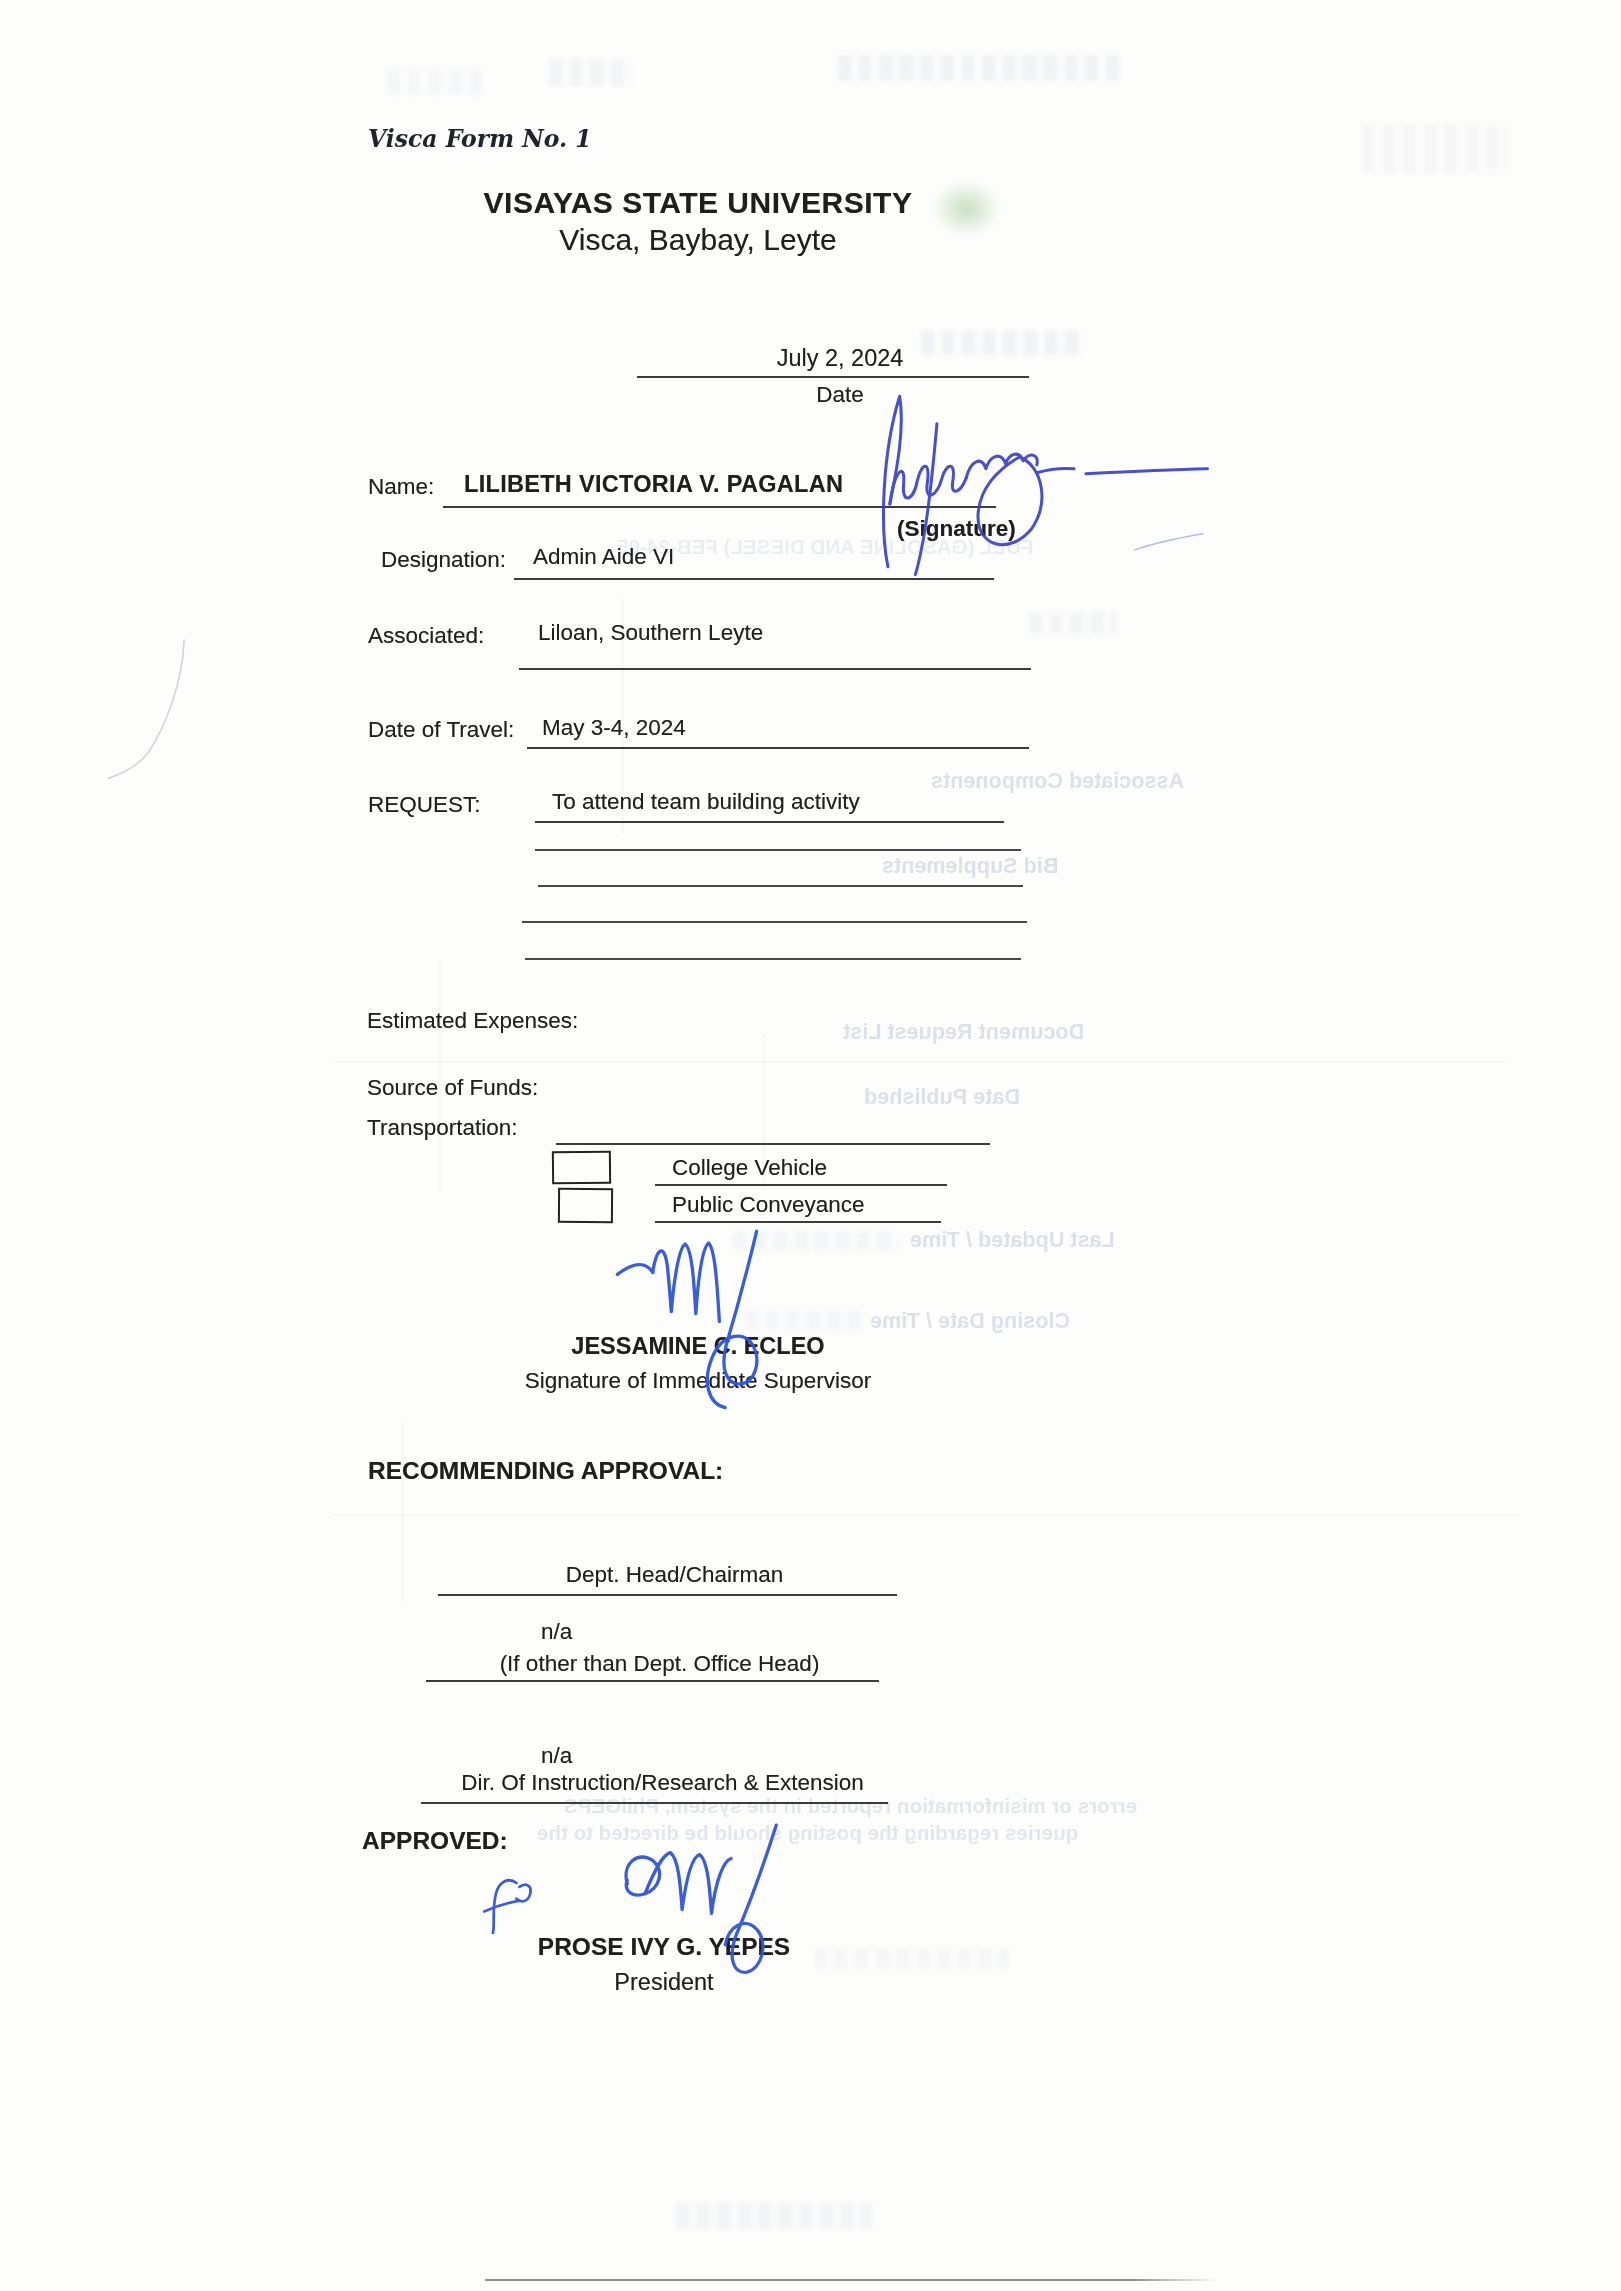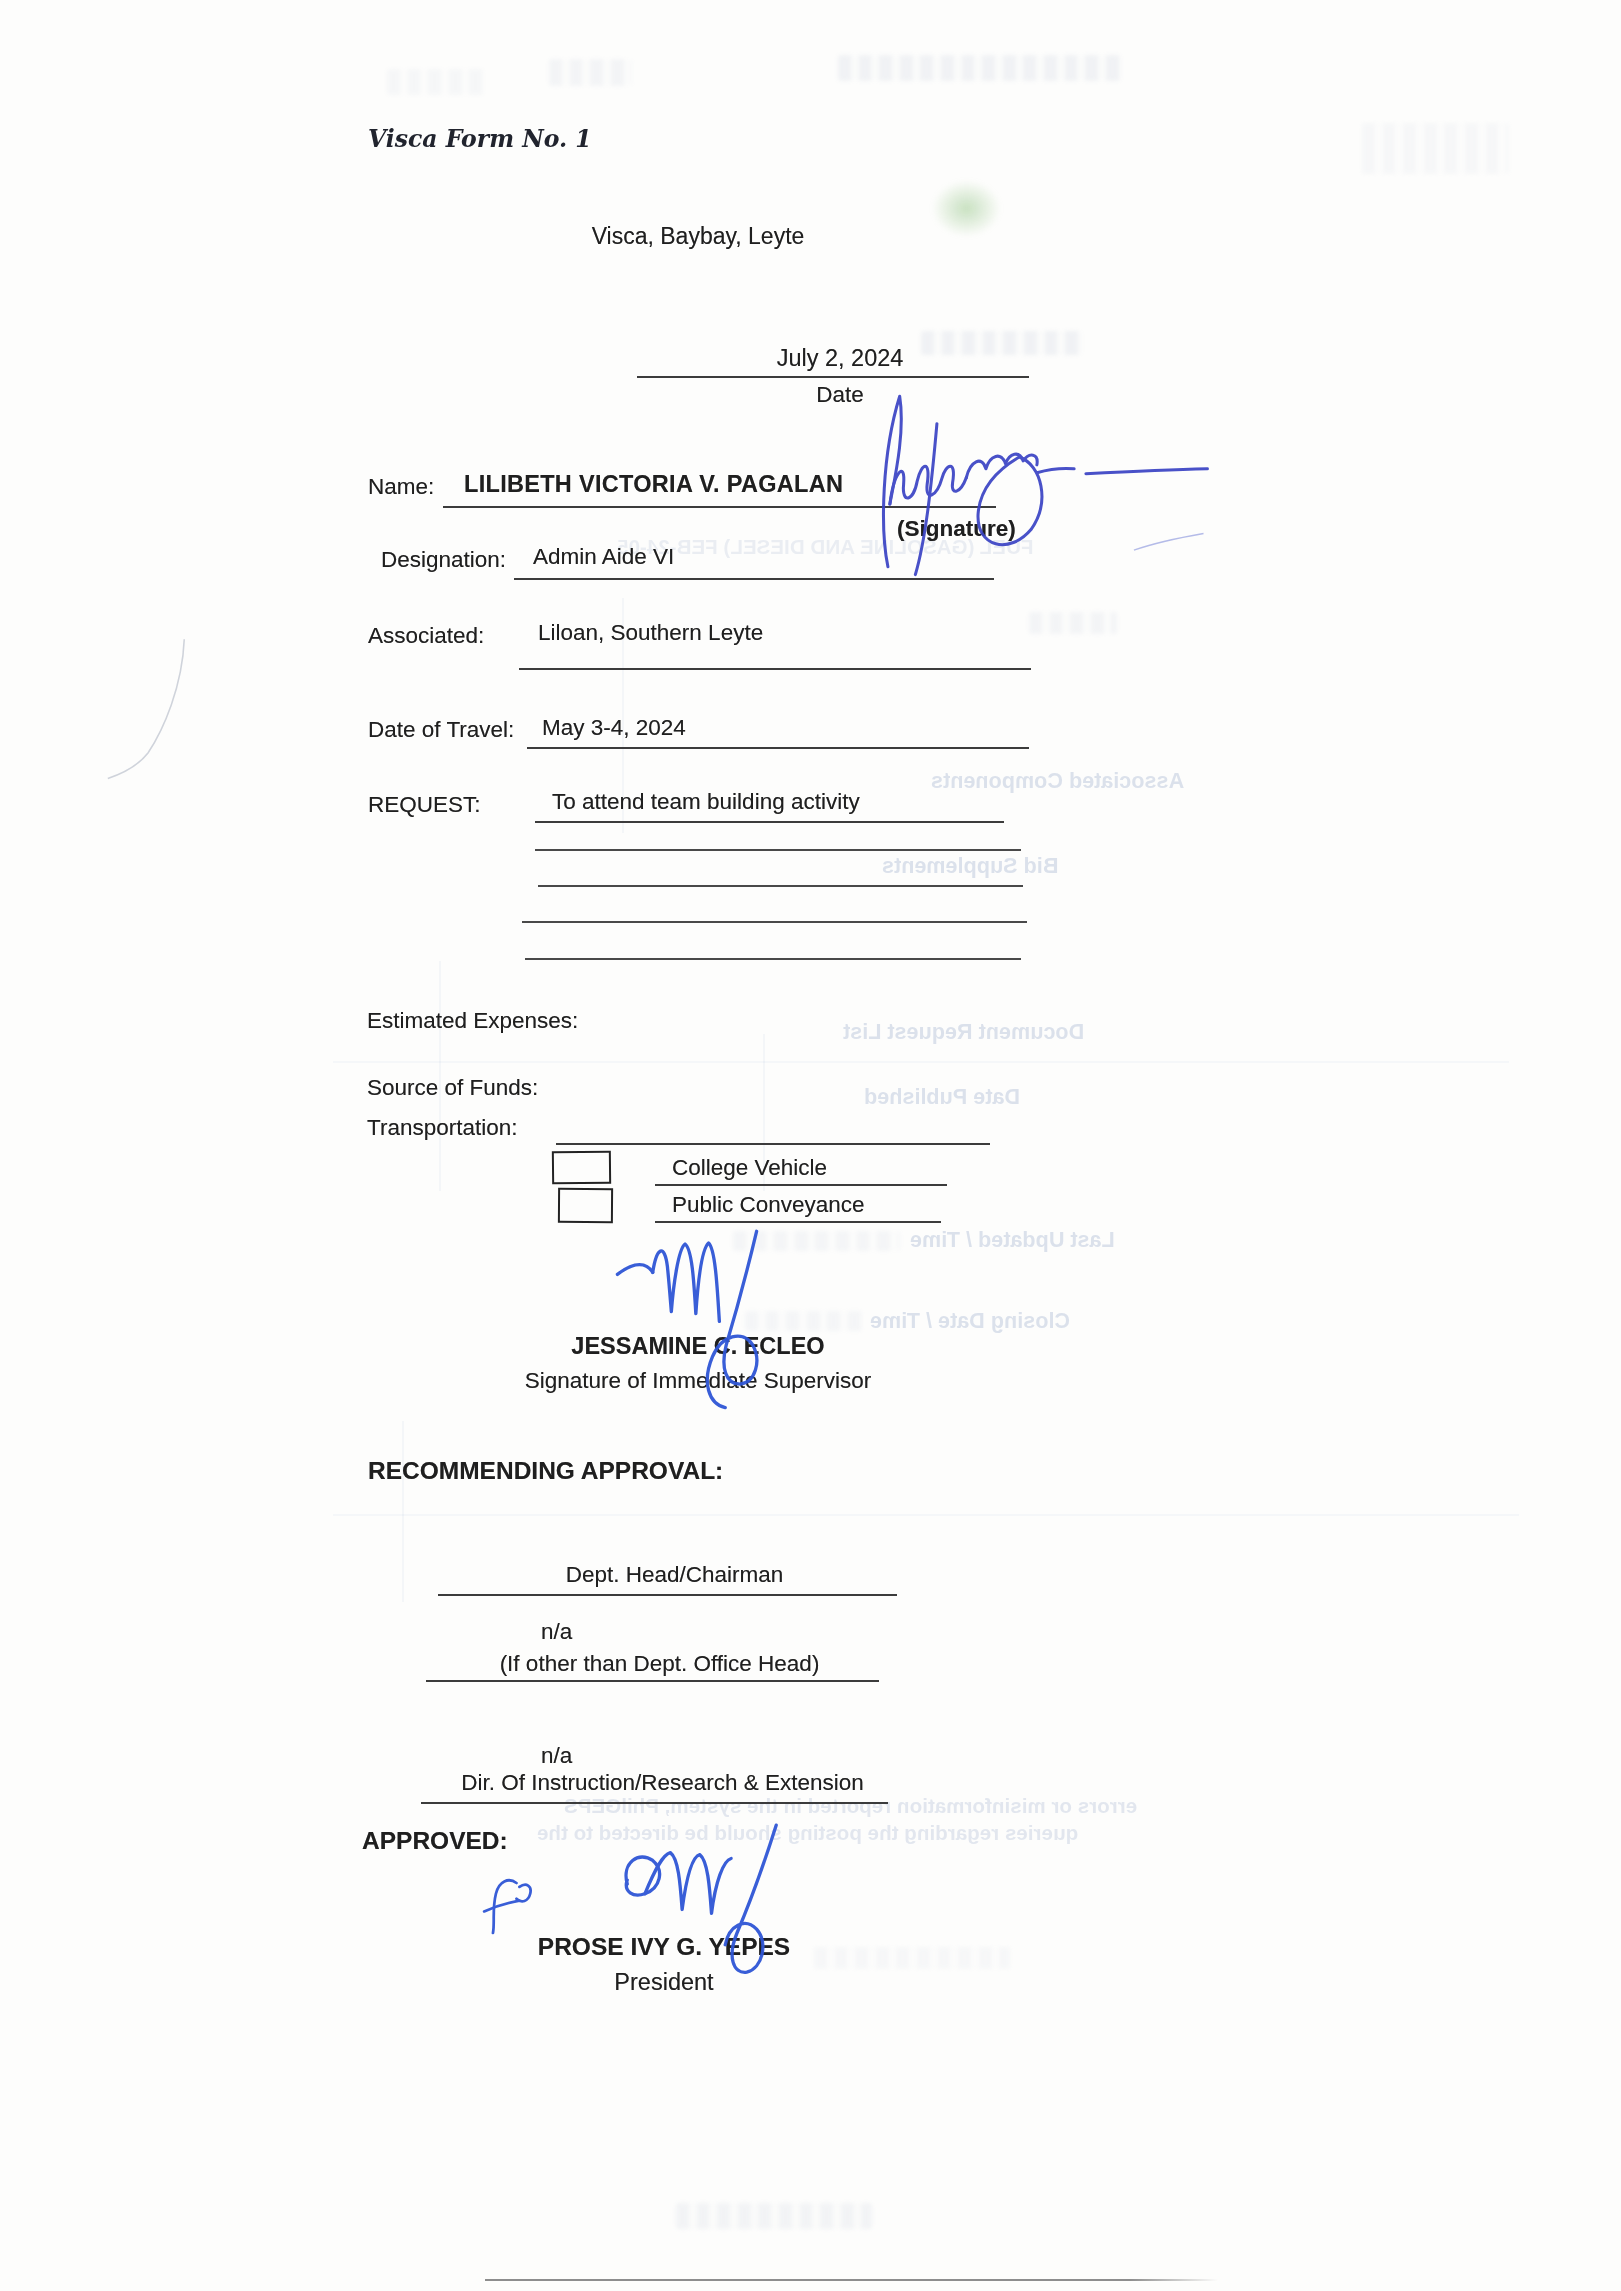--- a/index.html
+++ b/index.html
@@ -59,21 +59,22 @@
   <div class="bleed" style="left:910px;top:1227px;">Last Updated / Time</div>
   <div class="bleed" style="left:870px;top:1308px;">Closing Date / Time</div>
   <div class="bleed" style="left:564px;top:1794px;font-size:20.6px;opacity:.24;">errors or misinformation reported in the system, PhilGEPS</div>
   <div class="bleed" style="left:537px;top:1821px;font-size:20.6px;opacity:.24;">queries regarding the posting should be directed to the</div>
 
   <div class="abs" style="left:925px;top:180px;width:69px;height:57px;filter:blur(2.9px);
               background:radial-gradient(closest-side,rgba(135,190,120,.45),rgba(135,190,120,0));"></div>
 
   <div class="abs" style="left:361px;top:125px;font-family:'DejaVu Serif',serif;font-style:italic;font-weight:bold;font-size:23.5px;color:#21242e;">Visca Form No. 1</div>
 
-  <div class="abs ctr t" style="left:451px;top:223px;width:480px;font-size:23px;">Visca, Baybay, Leyte</div>
+  <div class="abs ctr t b" style="left:451px;top:186px;width:480px;font-size:30px;letter-spacing:0.5px;">VISAYAS  STATE UNIVERSITY</div>
+  <div class="abs ctr t" style="left:451px;top:223px;width:480px;font-size:30px;">Visca, Baybay, Leyte</div>
 
   <div class="abs ctr t" style="left:637px;top:345px;width:392px;font-size:23.5px;">July 2, 2024</div>
   <div class="uline" style="left:637px;top:376px;width:392px;"></div>
   <div class="abs ctr t" style="left:637px;top:382px;width:392px;font-size:22.5px;">Date</div>
 
   <div class="abs t" style="left:361px;top:474px;">Name:</div>
   <div class="abs t b" style="left:457px;top:471px;font-size:23.5px;letter-spacing:0.3px;">LILIBETH VICTORIA V. PAGALAN</div>
   <div class="uline" style="left:443px;top:506px;width:553px;"></div>
   <div class="abs t b" style="left:890px;top:516px;font-size:22.5px;">(Signature)</div>
 

